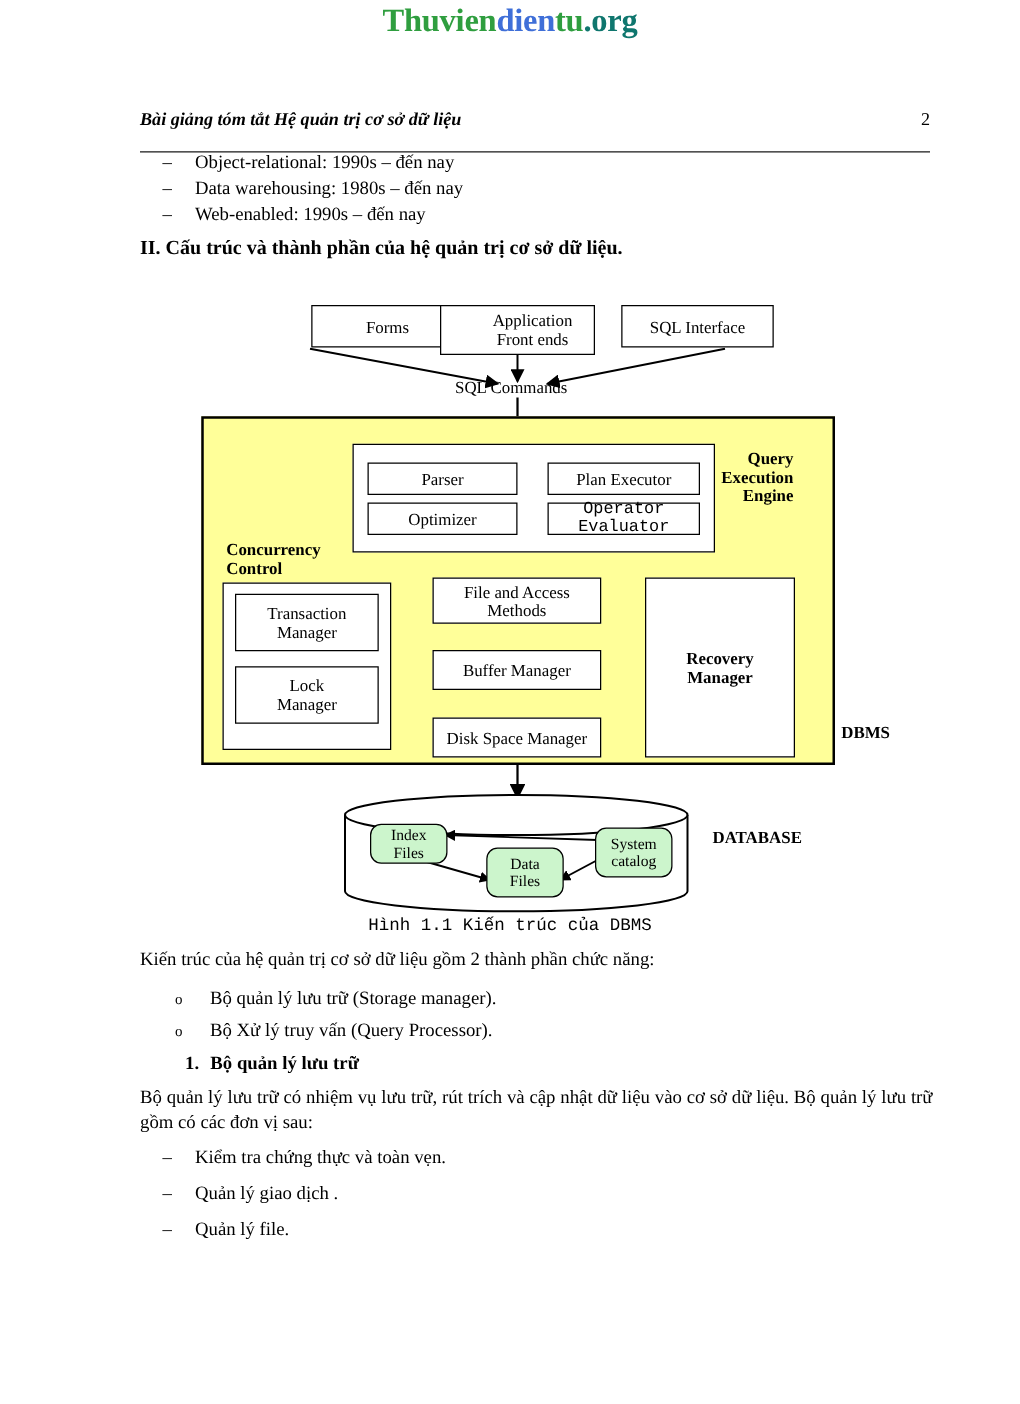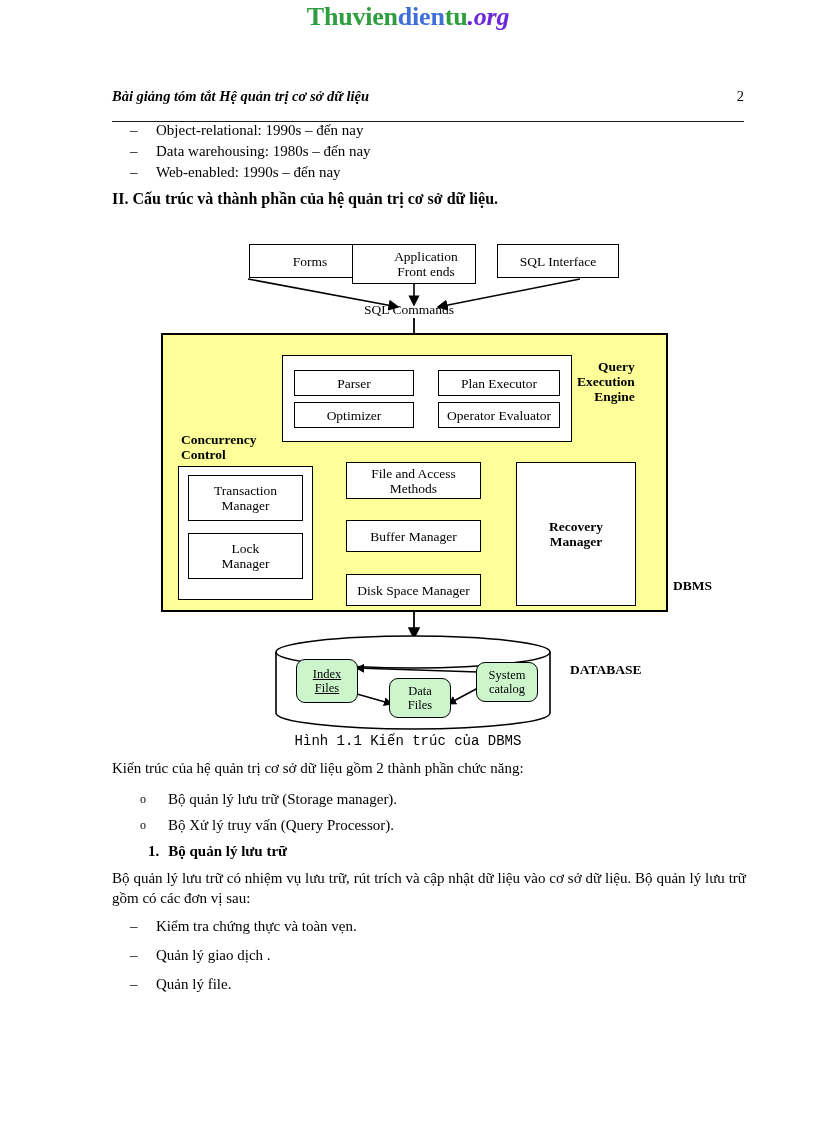--- a/index.html
+++ b/index.html
@@ -25,21 +25,21 @@
     text-align: center;
     font-family: "Liberation Serif", serif;
     font-weight: bold;
     font-size: 26px;
     letter-spacing: -0.2px;
     white-space: nowrap;
   }
   .logo .g1 { color: #2f9e3f; }
   .logo .g2 { color: #3f6fd8; }
   .logo .g3 { color: #2f9e3f; }
-  .logo .g4 { color: #6d28d9; font-style: italic; }
+  .logo .g4 { color: #0f766e; }
 
   
   .pg-header {
     position: absolute;
     left: 112px;
     top: 88px;
     width: 632px;
     border-bottom: 1.6px solid #1a1a1a;
     padding-bottom: 16px;
     display: flex;
@@ -248,21 +248,21 @@
 <div class="dbox" style="left:497px; top:244px; width:122px; height:34px;">SQL Interface</div>
 
 <div class="plainlabel" style="left:364px; top:302px;">SQL Commands</div>
 
 <div id="yellowpanel" style="left:161px; top:333px; width:507px; height:279px;"></div>
 
 <div id="qee" style="left:282px; top:355px; width:290px; height:87px;"></div>
 <div class="dbox thin" style="left:294px; top:370px; width:120px; height:26px;">Parser</div>
 <div class="dbox thin" style="left:438px; top:370px; width:122px; height:26px;">Plan Executor</div>
 <div class="dbox thin" style="left:294px; top:402px; width:120px; height:26px;">Optimizer</div>
-<div class="dbox thin" style="left:438px; top:402px; width:122px; height:26px;">Operator Evaluator</div>
+<div class="dbox thin" style="left:438px; top:402px; width:122px; height:26px;font-family:Liberation Mono, monospace;">Operator Evaluator</div>
 <div class="dlabel" style="left:577px; top:359px; white-space:pre-line;text-align:right;">Query
 Execution
 Engine</div>
 
 <div class="dlabel" style="left:181px; top:432px; white-space:pre-line;">Concurrency
 Control</div>
 <div id="ccbox" style="left:178px; top:466px; width:135px; height:134px;"></div>
 <div class="dbox" style="left:188px; top:475px; width:115px; height:46px; white-space:pre-line;">Transaction
 Manager</div>
 <div class="dbox" style="left:188px; top:533px; width:115px; height:46px; white-space:pre-line;">Lock
@@ -272,21 +272,21 @@
 Methods</div>
 <div class="dbox" style="left:346px; top:520px; width:135px; height:32px;">Buffer Manager</div>
 <div class="dbox" style="left:346px; top:574px; width:135px; height:32px;">Disk Space Manager</div>
 
 <div class="dbox" style="left:516px; top:462px; width:120px; height:144px; font-weight:bold; white-space:pre-line;">Recovery
 Manager</div>
 
 <div class="dlabel" style="left:673px; top:578px;">DBMS</div>
 <div class="dlabel" style="left:570px; top:662px;">DATABASE</div>
 
-<div class="greenbox" style="left:296px; top:659px; width:62px; height:44px; white-space:pre-line;text-decoration:underline;">Index
+<div class="greenbox" style="left:296px; top:659px; width:62px; height:32px; white-space:pre-line;">Index
 Files</div>
 <div class="greenbox" style="left:389px; top:678px; width:62px; height:40px; white-space:pre-line;">Data
 Files</div>
 <div class="greenbox" style="left:476px; top:662px; width:62px; height:40px; white-space:pre-line;">System
 catalog</div>
 
 <div class="caption" style="top:733px;">Hình 1.1 Kiến trúc của DBMS</div>
 
 <div class="para" style="left:112px; top:759px; width:632px;">Kiến trúc của hệ quản trị cơ sở dữ liệu gồm 2 thành phần chức năng:</div>
 

